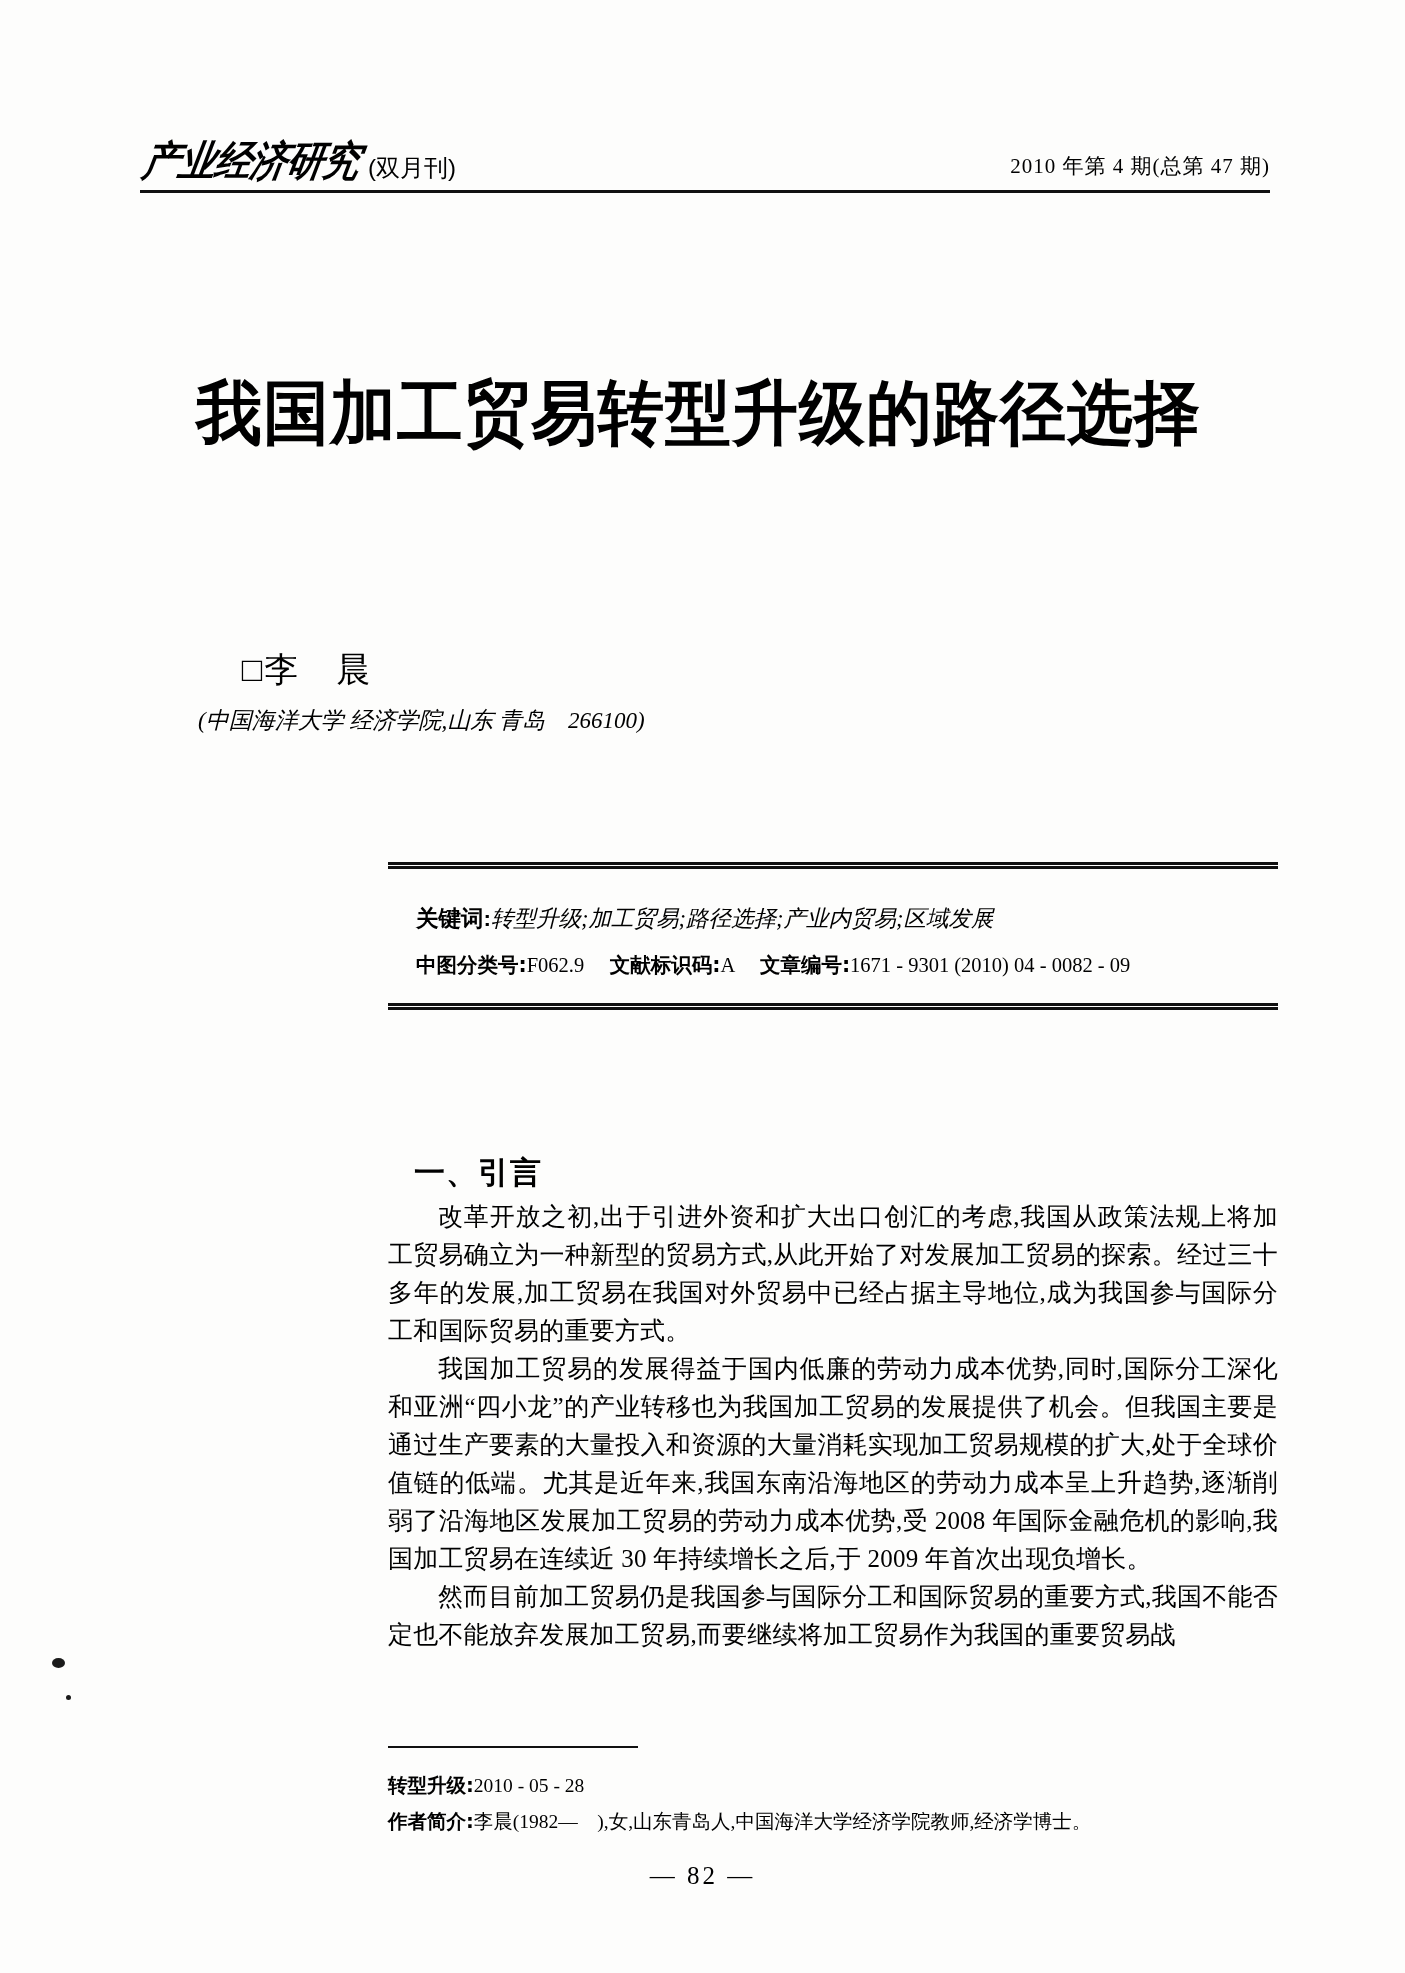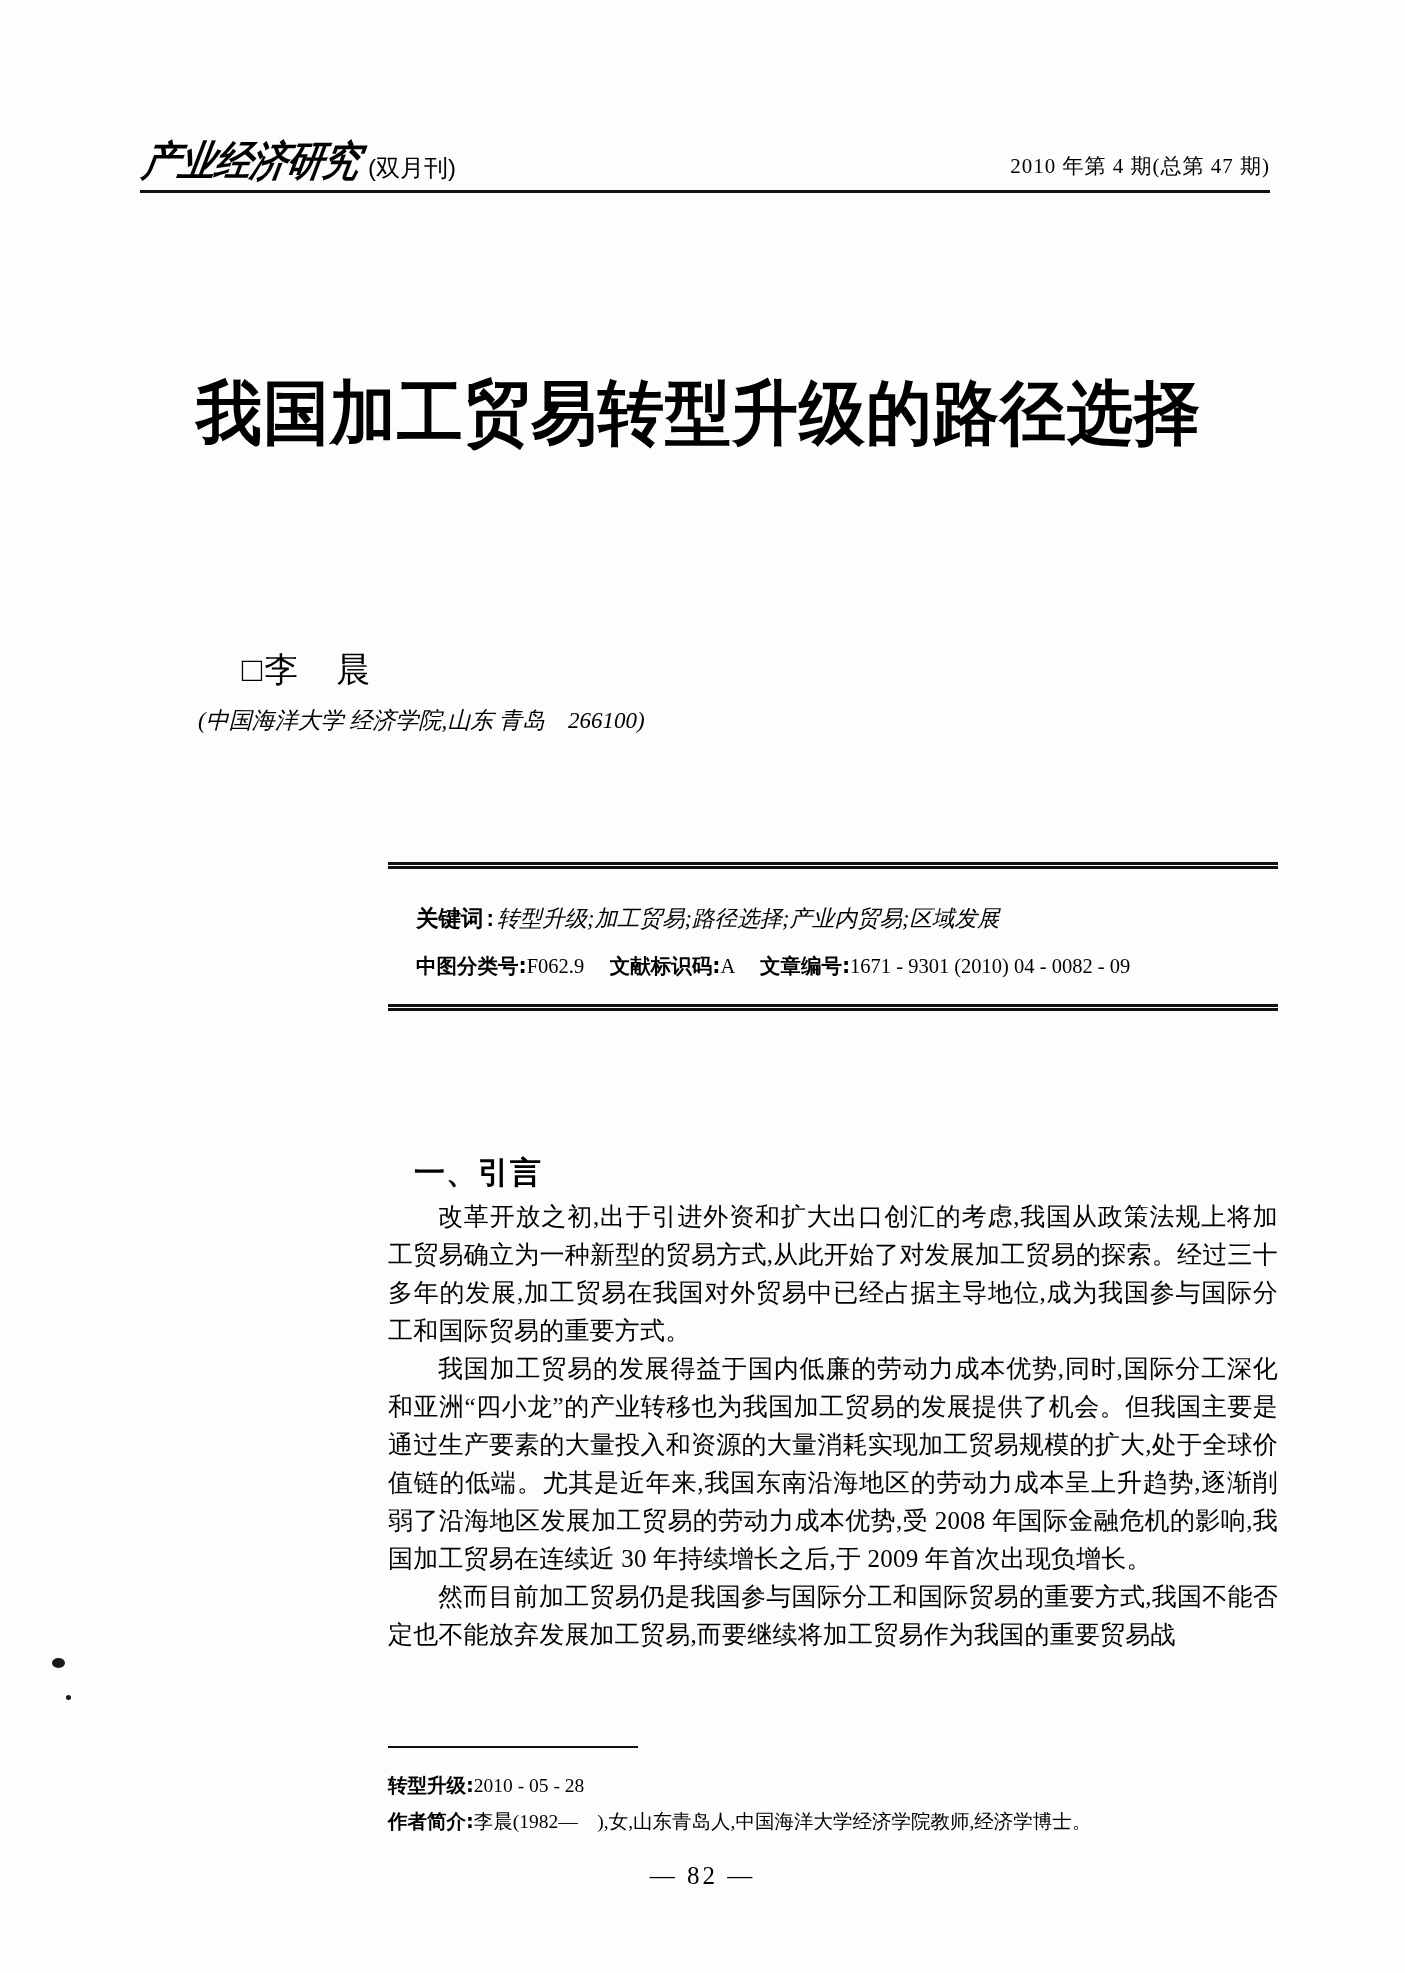--- a/index.html
+++ b/index.html
@@ -149,21 +149,21 @@
     font-size: 22.5px;
     line-height: 1.72;
     font-family: "Liberation Serif", serif;
     font-style: italic;
     margin: 6px 0 0 0;
     padding-left: 28px;
   }
   .abs-kw .lead {
     font-weight: 700;
     font-style: normal;
-    font-family: Liberation Mono, monospace;
+    font-family: Liberation Sans, sans-serif;
   }
   .abs-codes {
     font-size: 20.5px;
     line-height: 1.6;
     margin: 10px 0 0 0;
     padding-left: 28px;
     font-family: "Liberation Serif", serif;
     white-space: pre;
   }
   .abs-codes b {

